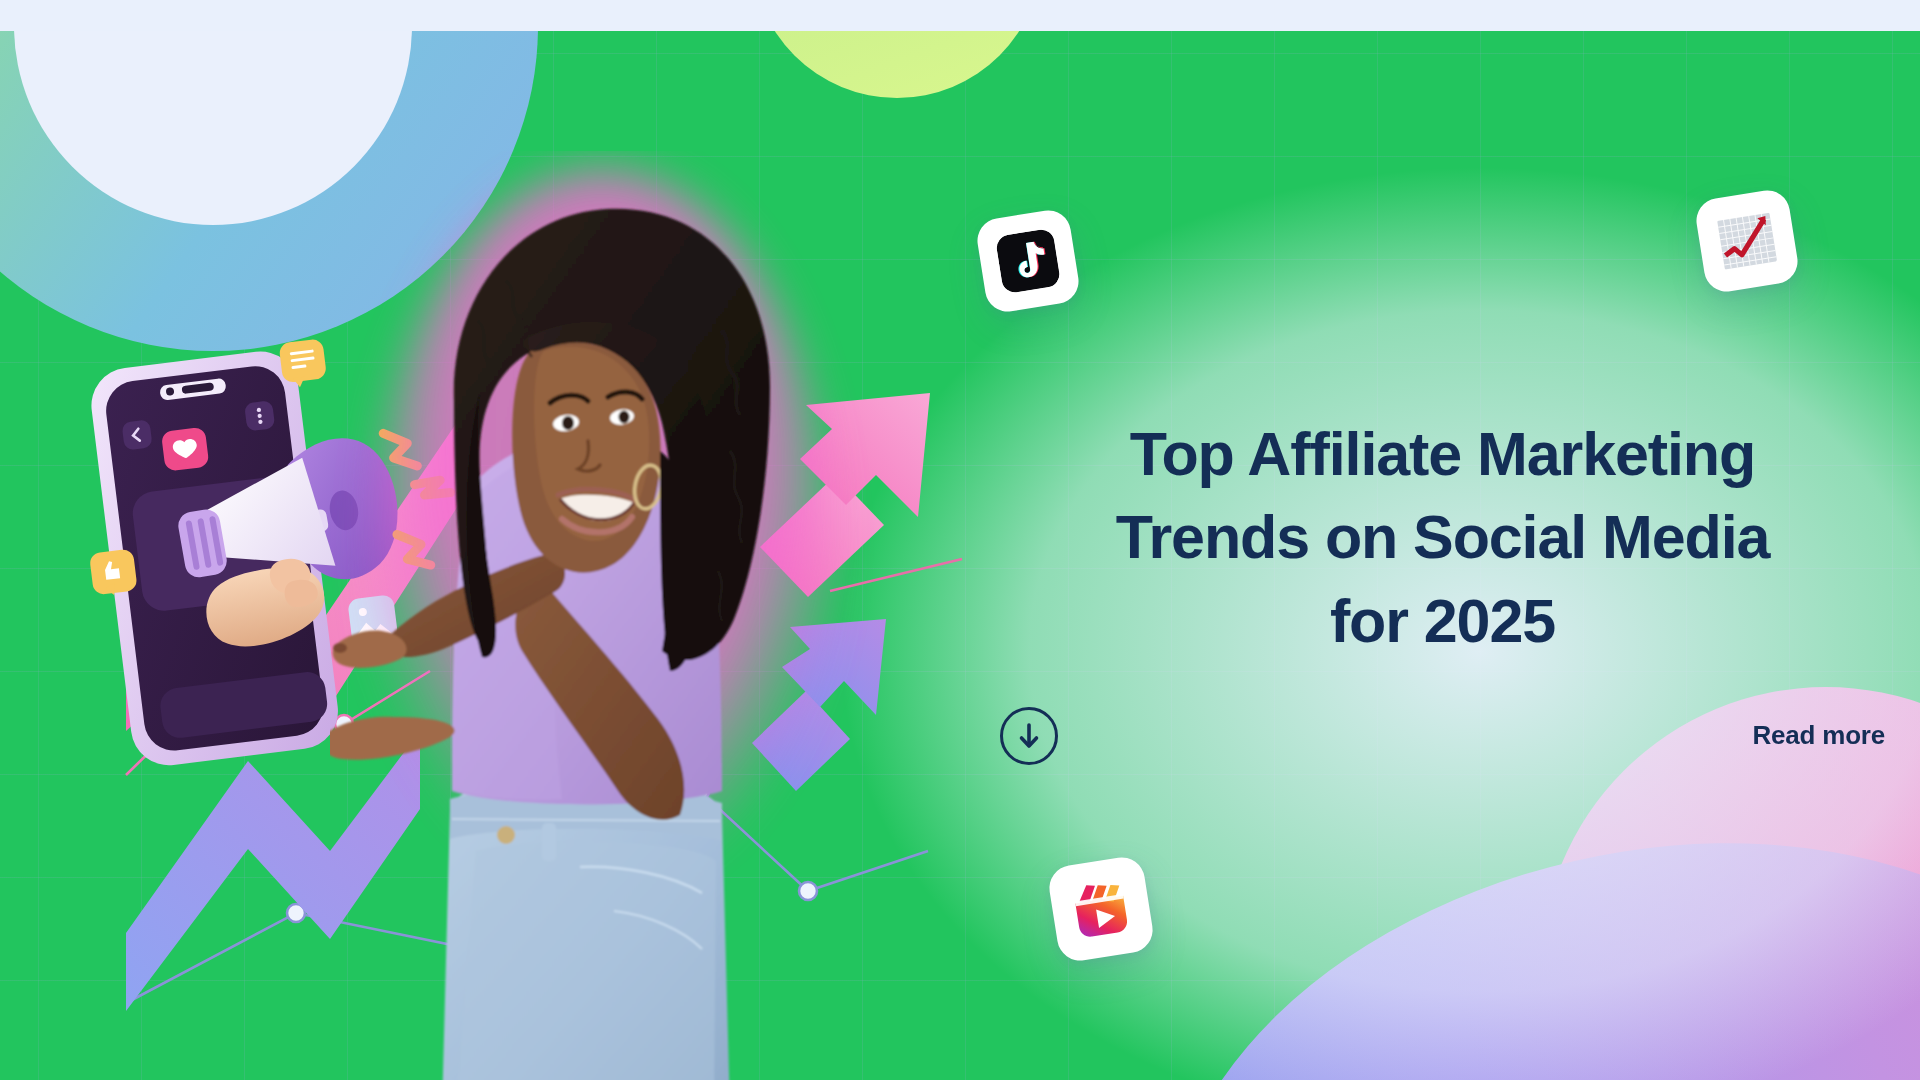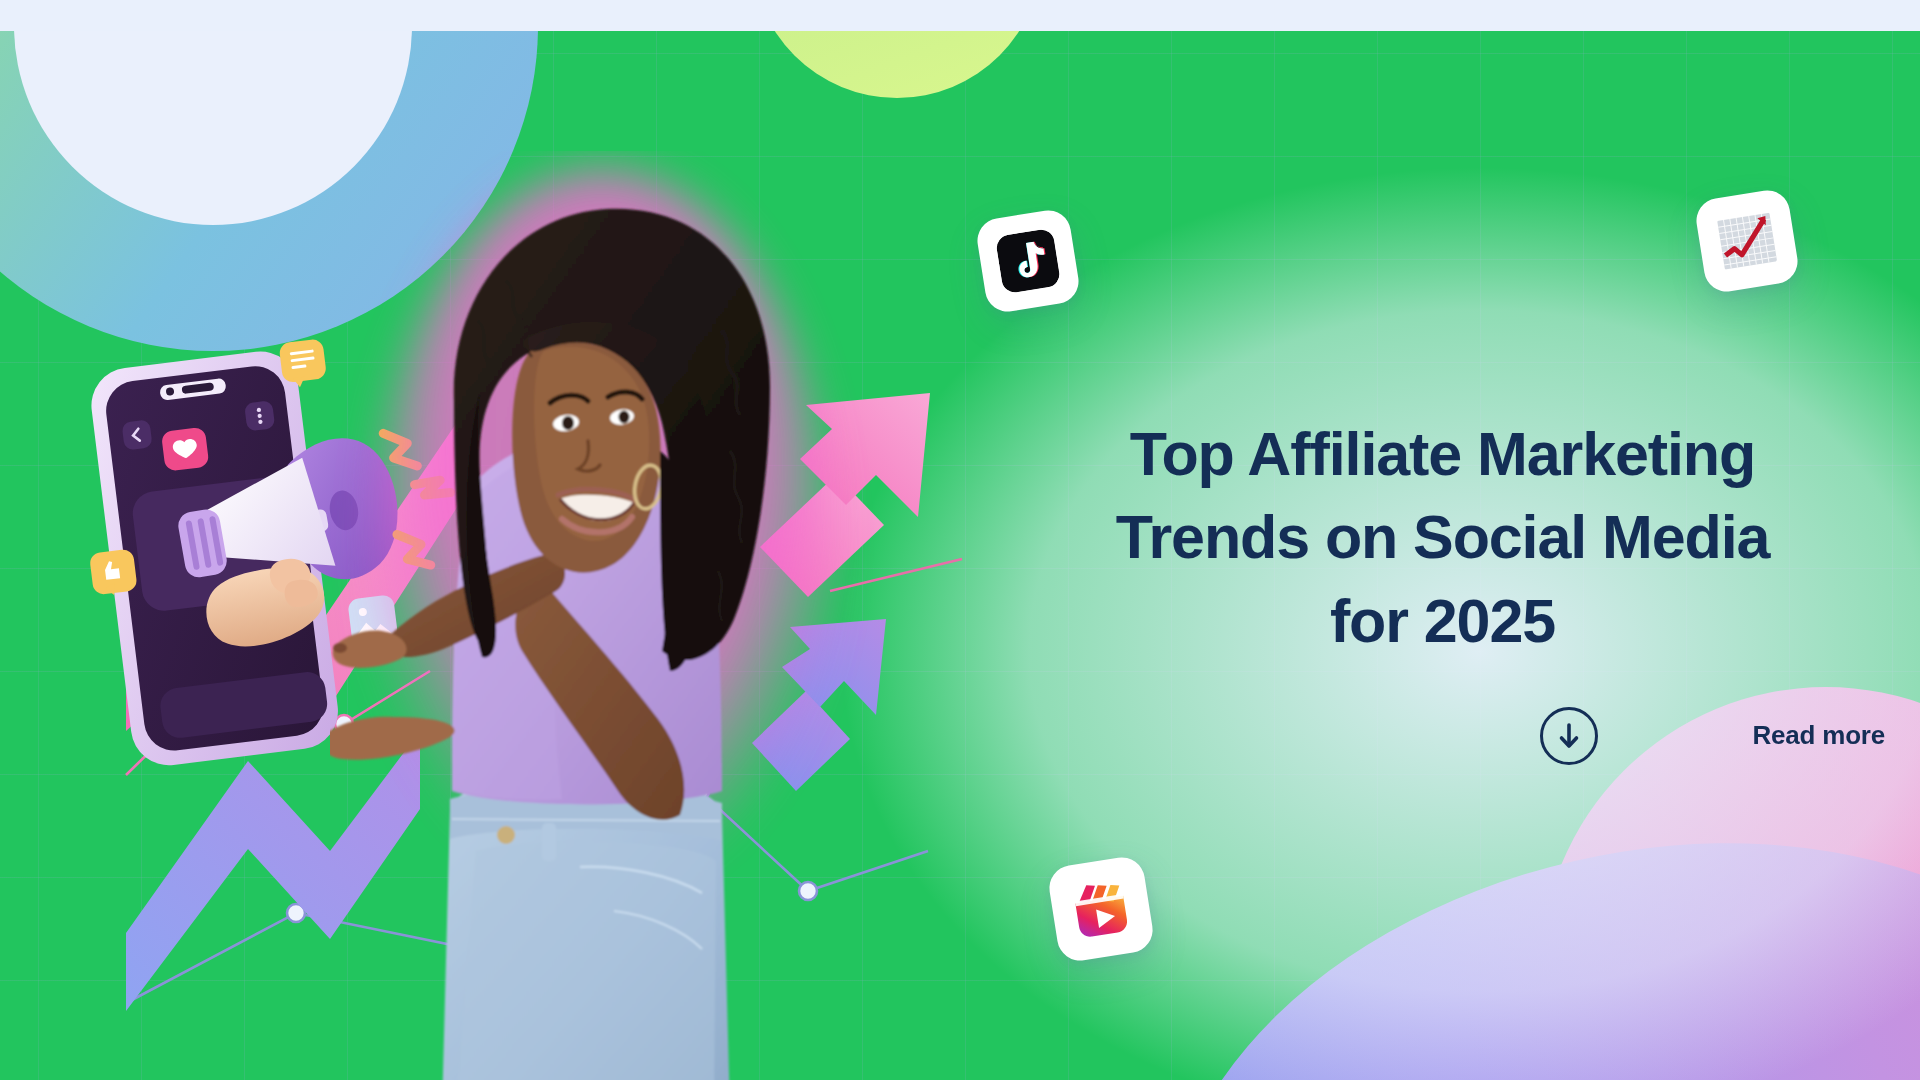--- a/index.html
+++ b/index.html
@@ -111,21 +111,21 @@
     font-weight:bold;
     font-size:61px;
     line-height:1.365;
     letter-spacing:-1.1px;
     white-space:pre-line;
   }
   .cta {
     margin-top:44px;
     display:flex;
     align-items:center;
-    justify-content:flex-end;
+    justify-content:space-between;
     gap:0;
   }
   .cta-icon {
     width:58px; height:58px;
     border:3.2px solid #142e56;
     border-radius:50%;
     display:flex; align-items:center; justify-content:center;
     flex:0 0 auto;
     cursor:pointer;
   }

